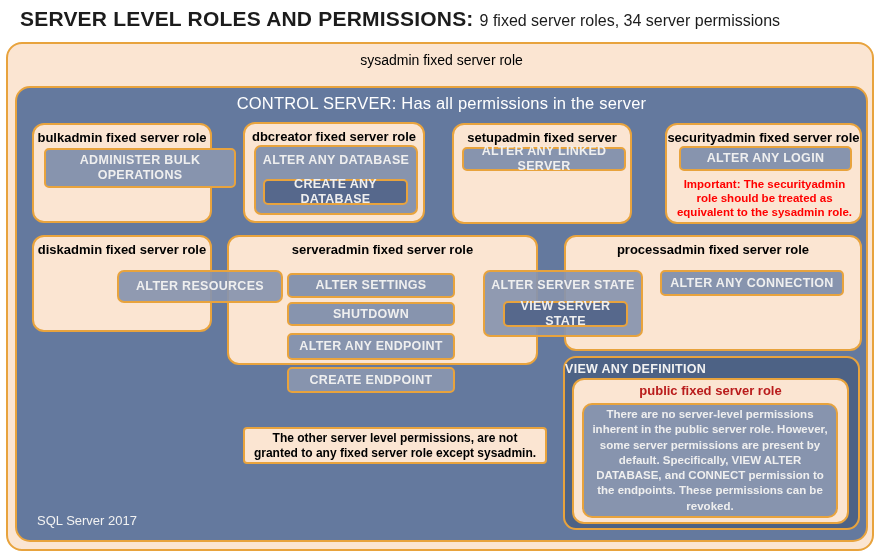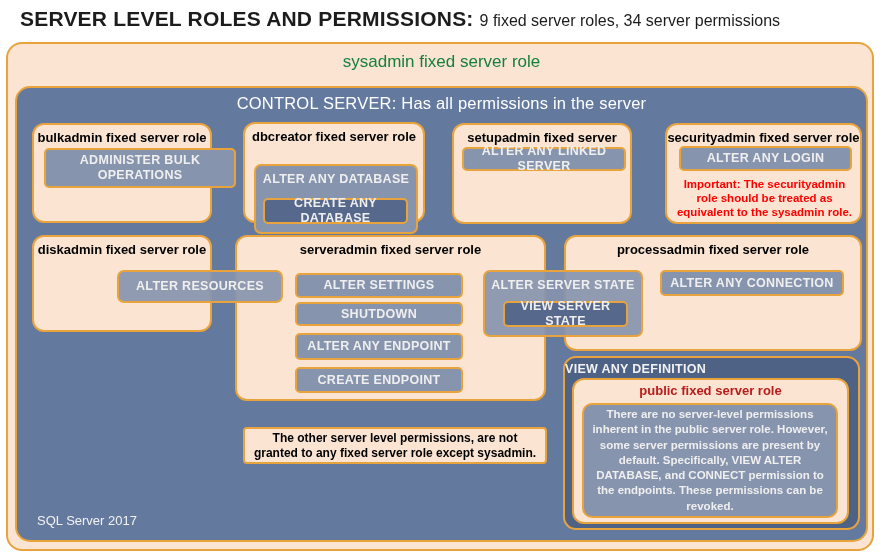--- a/index.html
+++ b/index.html
@@ -8,21 +8,21 @@
     font-family:"Liberation Sans",sans-serif;overflow:hidden;
   }
   .abs{position:absolute;}
   
   .page-header{left:20px;top:7px;width:840px;color:#1c1c1c;}
   .page-header .t1{font-size:21px;font-weight:600;letter-spacing:.2px;}
   .page-header .t2{font-size:16px;font-weight:400;margin-left:6px;}
   
   .sysadmin-box{left:6px;top:42px;width:868px;height:509px;background:#FBE5D2;
     border:2px solid #E8A33D;border-radius:16px;box-sizing:border-box;}
-  .sysadmin-title{left:0;right:0;top:52px;text-align:center;font-size:17px;color:#15803d;}
+  .sysadmin-title{left:0;right:0;top:52px;text-align:center;font-size:14px;color:#000000;}
   .control-box{left:15px;top:86px;width:853px;height:456px;background:#64799E;
     border:2px solid #E8A33D;border-radius:15px;box-sizing:border-box;}
   .control-title{left:0;right:0;top:94px;text-align:center;font-size:16.5px;color:#ffffff;letter-spacing:.2px;}
   .footer-text{left:37px;top:513px;color:#f2f2f2;font-size:13px;}
   
   .role-box{background:#FBE5D2;border:2px solid #E8A33D;border-radius:12px;box-sizing:border-box;}
   .role-title{position:absolute;left:0;right:0;top:5px;text-align:center;
     font-size:13px;font-weight:bold;color:#000;}
   
   .perm{background:#8794AE;border:2px solid #E8A33D;border-radius:5px;box-sizing:border-box;
@@ -31,31 +31,31 @@
   .perm.dark{background:#56688C;}
   .perm.overlay{background:rgba(135,148,174,0.92);border-radius:7px;z-index:5;}
   .perm-group{background:#8794AE;border:2px solid #E8A33D;border-radius:7px;box-sizing:border-box;}
   .perm-group .group-label{position:absolute;left:0;right:0;top:6px;text-align:center;
     color:#EFEFEF;font-weight:bold;font-size:12.5px;letter-spacing:.3px;}
   .warning-text{color:#FF0000;font-weight:bold;font-size:11.5px;line-height:1.22;text-align:center;}
   
   .bulkadmin{left:32px;top:123px;width:180px;height:100px;}
   .bulkadmin-perm{left:10px;top:23px;width:192px;height:40px;}
   .dbcreator{left:243px;top:122px;width:182px;height:101px;}
-  .dbcreator-group{left:9px;top:21px;width:164px;height:70px;margin-top:19px;}
+  .dbcreator-group{left:9px;top:21px;width:164px;height:70px;}
   .dbcreator-nested{position:absolute;left:7px;top:32px;width:145px;height:26px;}
   .setupadmin{left:452px;top:123px;width:180px;height:101px;}
   .setupadmin-perm{left:8px;top:22px;width:164px;height:24px;}
   .securityadmin{left:665px;top:123px;width:197px;height:101px;}
   .securityadmin-perm{left:12px;top:21px;width:173px;height:25px;}
   .securityadmin-warning{position:absolute;left:5px;top:52px;width:185px;}
   
   .diskadmin{left:32px;top:235px;width:180px;height:97px;}
   .alter-resources{left:117px;top:270px;width:166px;height:33px;}
-  .serveradmin{left:235px;top:235px;width:311px;height:166px;}
+  .serveradmin{left:227px;top:235px;width:311px;height:130px;}
   .sa-perm{position:absolute;left:58px;width:168px;}
   .sa-p0{top:36px;height:25px;}
   .sa-p1{top:65px;height:24px;}
   .sa-p2{top:96px;height:27px;}
   .sa-p3{top:130px;height:26px;}
   .server-state-group{left:483px;top:270px;width:160px;height:67px;z-index:6;
     background:rgba(135,148,174,0.92);}
   .server-state-nested{position:absolute;left:18px;top:29px;width:125px;height:26px;}
   .processadmin{left:564px;top:235px;width:298px;height:116px;}
   .processadmin-perm{left:94px;top:33px;width:184px;height:26px;}

